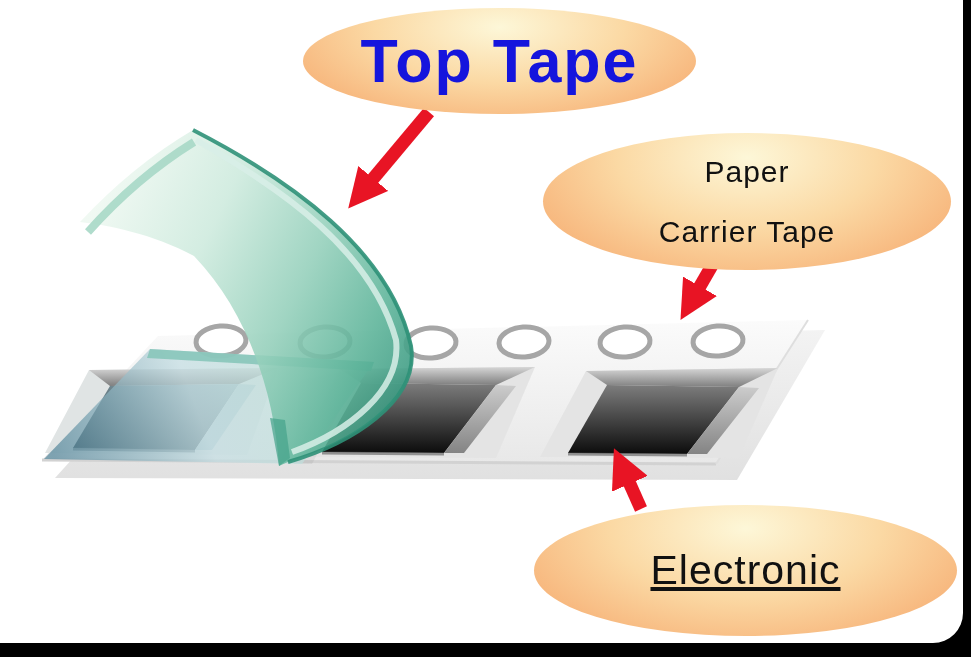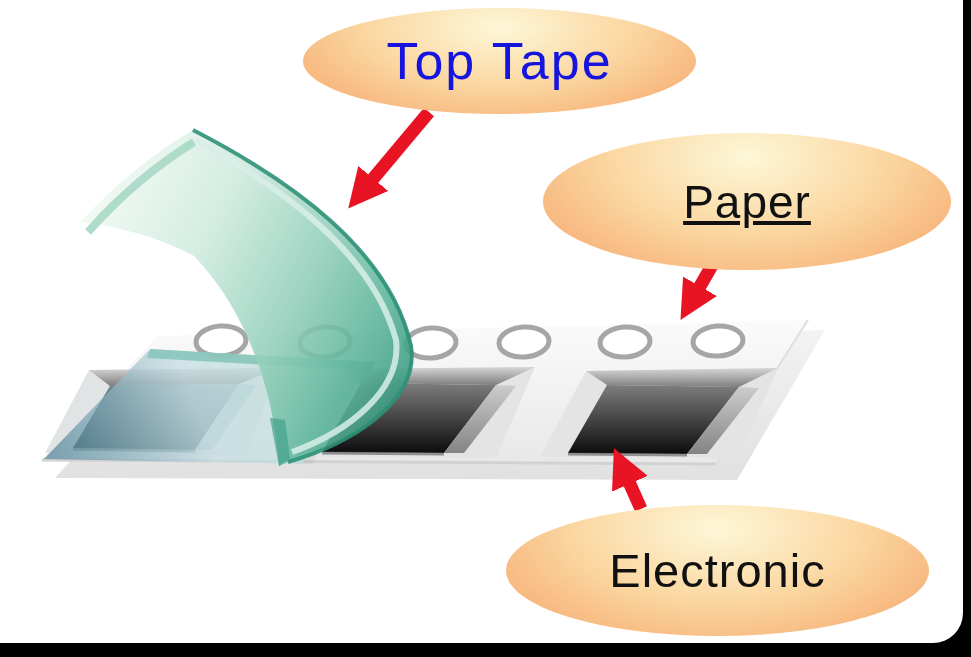--- a/index.html
+++ b/index.html
@@ -9,29 +9,29 @@
   }
   .scene-svg{position:absolute;left:0;top:0;width:971px;height:657px;}
   .callout{
     position:absolute;border-radius:50%;
     display:flex;flex-direction:column;align-items:center;justify-content:center;
     background:radial-gradient(ellipse at 50% 18%, #fdf7d8 0%, #fbd9a4 45%, #f5a468 100%);
     text-align:center;
   }
   .callout-top-tape{
     left:303px;top:8px;width:393px;height:106px;
-    color:#1515dd;font-size:52px;font-weight:normal;letter-spacing:2px;
+    color:#1515dd;font-size:61px;font-weight:bold;letter-spacing:2px;
   }
   .callout-paper{
     left:543px;top:133px;width:408px;height:137px;
-    color:#111111;font-size:46px;line-height:60px;letter-spacing:1px;text-decoration:underline;
+    color:#111111;font-size:30px;line-height:60px;letter-spacing:1px;
   }
   .callout-electronic{
-    left:506px;top:505px;width:423px;height:131px;
-    color:#111111;font-size:47px;line-height:57px;letter-spacing:1px;
+    left:534px;top:505px;width:423px;height:131px;
+    color:#111111;font-size:41px;line-height:57px;letter-spacing:1px;text-decoration:underline;
   }
   .frame-svg{position:absolute;left:0;top:0;width:971px;height:657px;pointer-events:none;}
 </style>
 </head>
 <body>
 
 <div class="stage">
 
   <svg class="scene-svg" viewBox="0 0 971 657" xmlns="http://www.w3.org/2000/svg">
     <defs>
@@ -142,20 +142,21 @@
       <path d="M641,509 L629,482" marker-end="url(#arrowHead)"></path>
     </g>
   </svg>
 
   <div class="callout callout-top-tape">
     <span>Top Tape</span>
   </div>
 
   <div class="callout callout-paper">
     <span>Paper</span>
+    <span>Carrier Tape</span>
   </div>
 
   <div class="callout callout-electronic">
     <span>Electronic</span>
   </div>
 
   <svg class="frame-svg" viewBox="0 0 971 657" xmlns="http://www.w3.org/2000/svg">
     <path d="M963,0 L971,0 L971,657 L0,657 L0,643 L933,643 A30,30 0 0 0 963,613 L963,0 Z" fill="#000000"></path>
   </svg>
 

